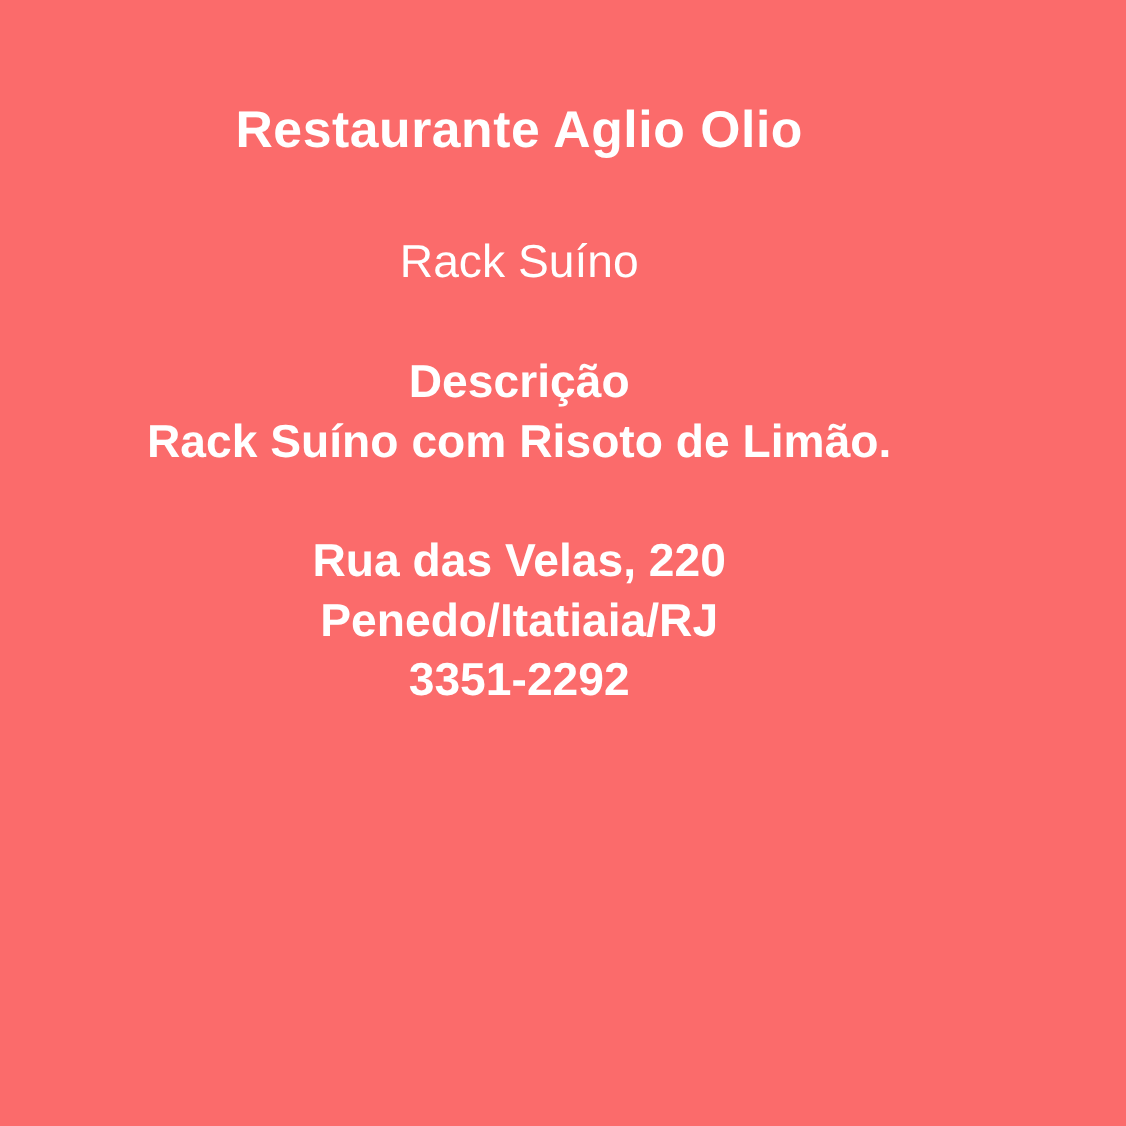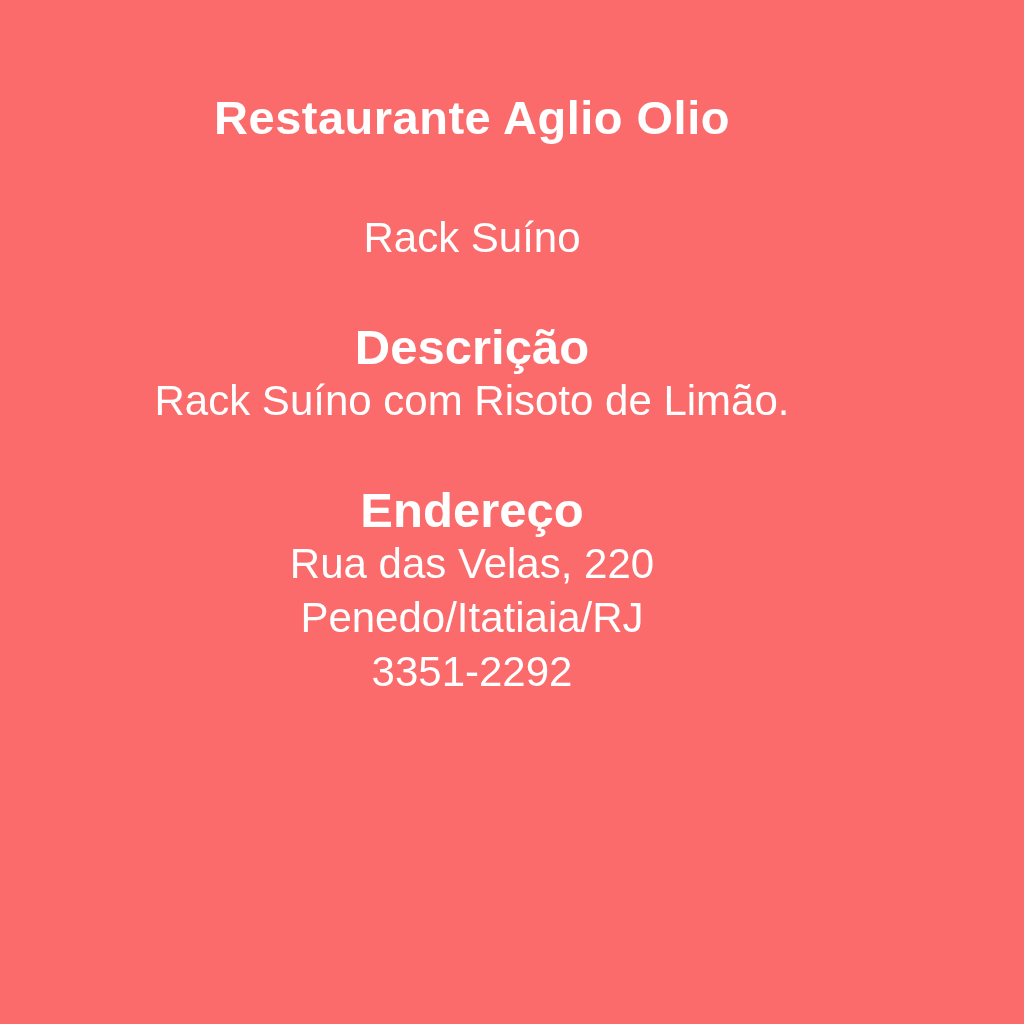--- a/index.html
+++ b/index.html
@@ -29,45 +29,44 @@
   .dish-name {
     margin-top: 65px;
     font-size: 42px;
     font-weight: 400;
     line-height: 55px;
   }
   .section {
     margin-top: 55px;
   }
   .section-heading {
-    font-size: 49px;
+    font-size: 42px;
     font-weight: 700;
     line-height: 54px;
   }
   .section-line {
     font-size: 42px;
-    font-weight: 400;
+    font-weight: 700;
     line-height: 54px;
   }
 </style>
 </head>
 <body style="background: rgb(251, 107, 107);">
 
 <div class="flyer" style="color: rgb(255, 255, 255);">
 
   <div class="flyer-title">Restaurante Aglio Olio</div>
 
   <div class="dish-name">Rack Suíno</div>
 
   <div class="section">
     <div class="section-heading">Descrição</div>
     <div class="section-line">Rack Suíno com Risoto de Limão.</div>
   </div>
 
 
   <div class="section">
-    <div class="section-heading">Endereço</div>
     <div class="section-line">Rua das Velas, 220</div>
     <div class="section-line">Penedo/Itatiaia/RJ</div>
     <div class="section-line">3351-2292</div>
   </div>
 
 </div>
 
 </body></html>

